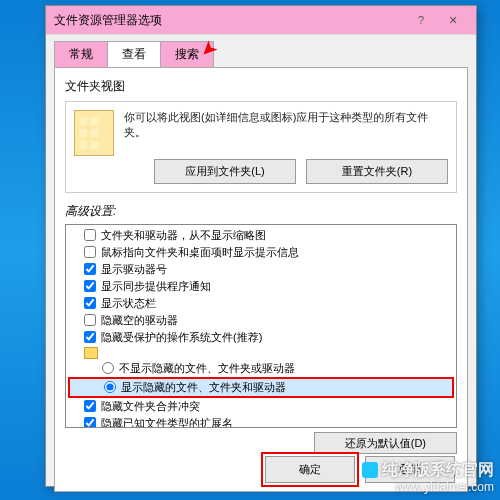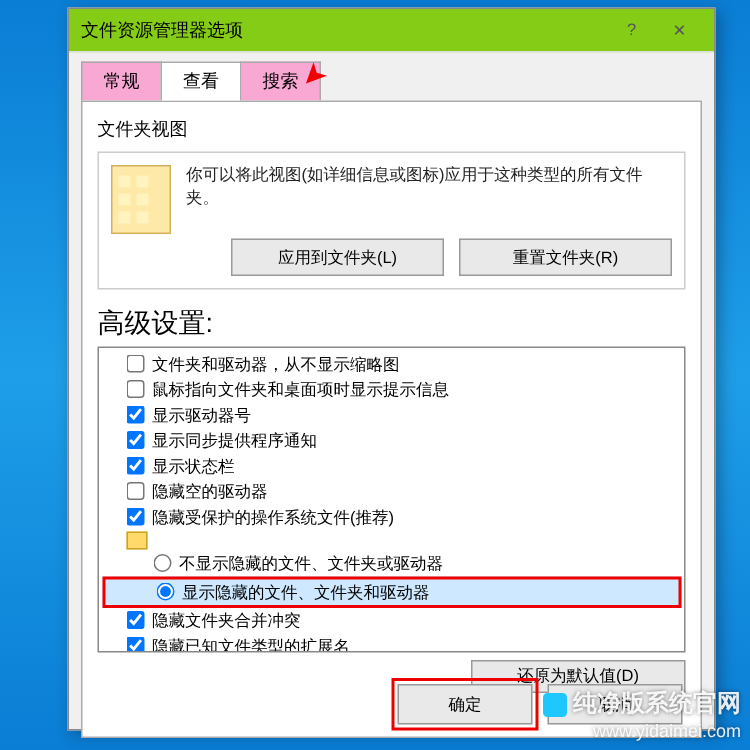--- a/index.html
+++ b/index.html
@@ -23,21 +23,21 @@
     left: 45px;
     top: 5px;
     width: 430px;
     height: 480px;
     background: #f0f0f0;
     border: 1px solid #888;
     box-shadow: 3px 3px 10px rgba(0,0,0,0.3);
   }
   .titlebar {
     height: 28px;
-    background: #84cc16;
+    background: #f9a8d4;
     border-bottom: 1px solid #ddd;
     display: flex;
     align-items: center;
     padding: 0 8px;
     justify-content: space-between;
   }
   .titlebar-title { font-size: 12px; color: #000; }
   .titlebar-btns { display: flex; gap: 2px; }
   .titlebar-btn { width: 30px; height: 20px; display: flex; align-items: center; justify-content: center; color: #555; cursor: pointer; font-size: 11px; }
   .tabs {
@@ -105,21 +105,21 @@
   .fv-btns { display: flex; gap: 10px; justify-content: flex-end; }
   .btn {
     border: 1px solid #999;
     background: #e9e9e9;
     padding: 4px 30px;
     font-size: 11px;
     cursor: pointer;
     min-width: 80px;
     text-align: center;
   }
-  .adv-label { font-size: 18px; margin: 6px 0 4px 0; }
+  .adv-label { font-size: 12px; margin: 6px 0 4px 0; font-style: italic; }
   .treeview {
     border: 1px solid #888;
     height: 198px;
     overflow-y: auto;
     background: #fff;
     padding: 2px;
   }
   .tree-item {
     display: flex;
     align-items: center;

